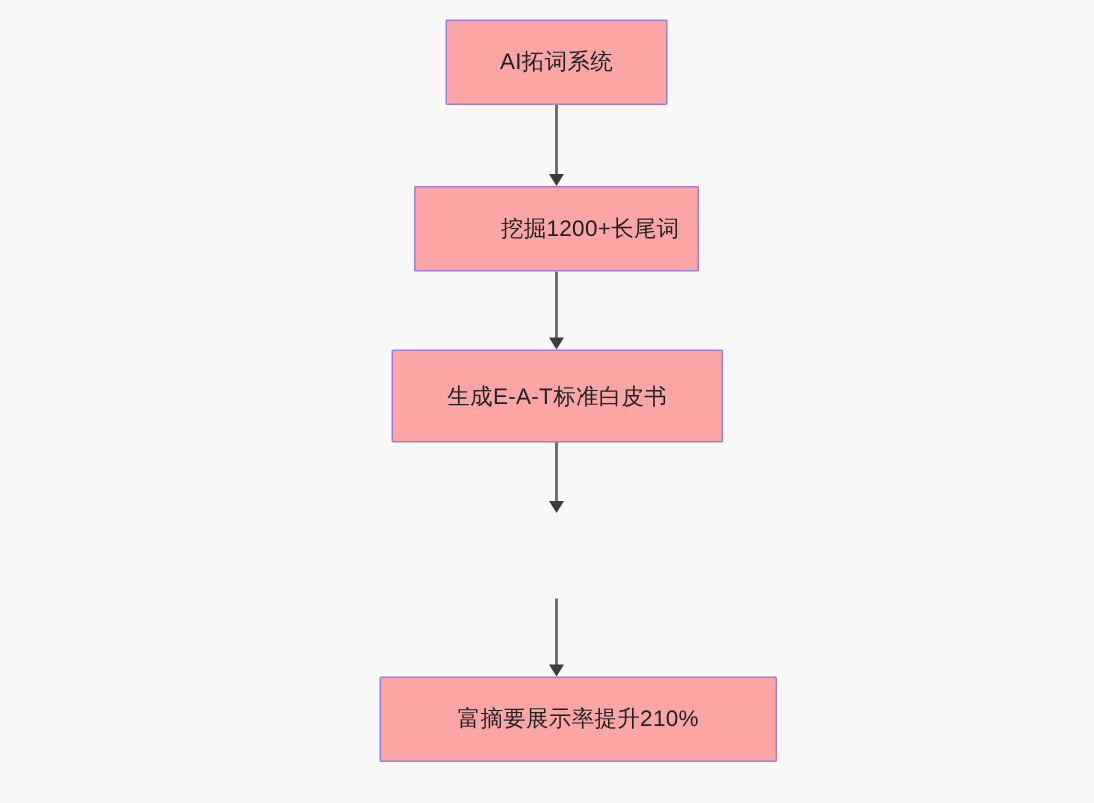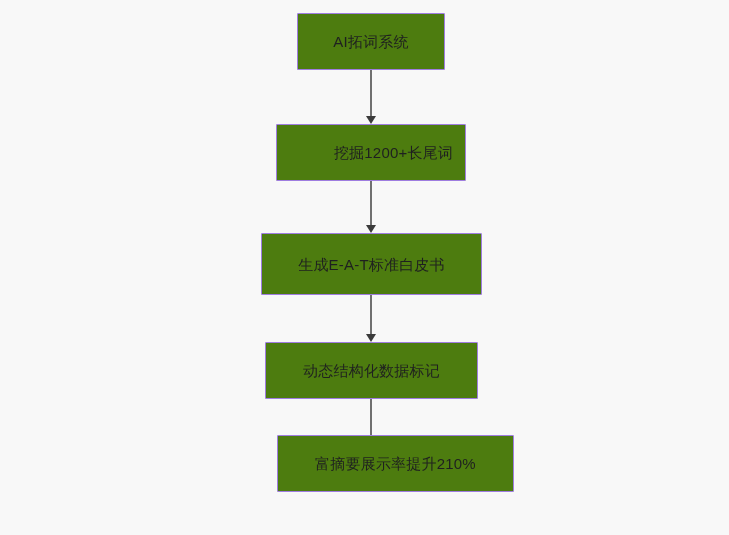--- a/index.html
+++ b/index.html
@@ -14,21 +14,21 @@
     overflow: hidden;
   }
   .flowchart {
     position: relative;
     width: 729px;
     height: 535px;
   }
   .node {
     position: absolute;
     box-sizing: border-box;
-    background: #4d7c0f;
+    background: #fca5a5;
     border: 1.6px solid #9f7de0;
     border-radius: 1px;
     display: flex;
     align-items: center;
     justify-content: center;
     color: #1f2020;
     font-size: 15px;
     line-height: 1;
     letter-spacing: 0.2px;
     white-space: nowrap;
@@ -87,21 +87,18 @@
   </div>
 
   <div class="node" style="left:276px; top:124px; width:190px; height:57px;padding-left:45px;">
     <span class="node-label">挖掘1200+长尾词</span>
   </div>
 
   <div class="node" style="left:261px; top:233px; width:221px; height:62px;">
     <span class="node-label">生成E-A-T标准白皮书</span>
   </div>
 
-  <div class="node" style="left:265px; top:342px; width:213px; height:57px;">
-    <span class="node-label">动态结构化数据标记</span>
-  </div>
 
-  <div class="node" style="left:253px; top:435px; width:237px; height:57px;margin-left:24px;">
+  <div class="node" style="left:253px; top:451px; width:265px; height:57px;">
     <span class="node-label">富摘要展示率提升210%</span>
   </div>
 
 </div>
 
 </body></html>

